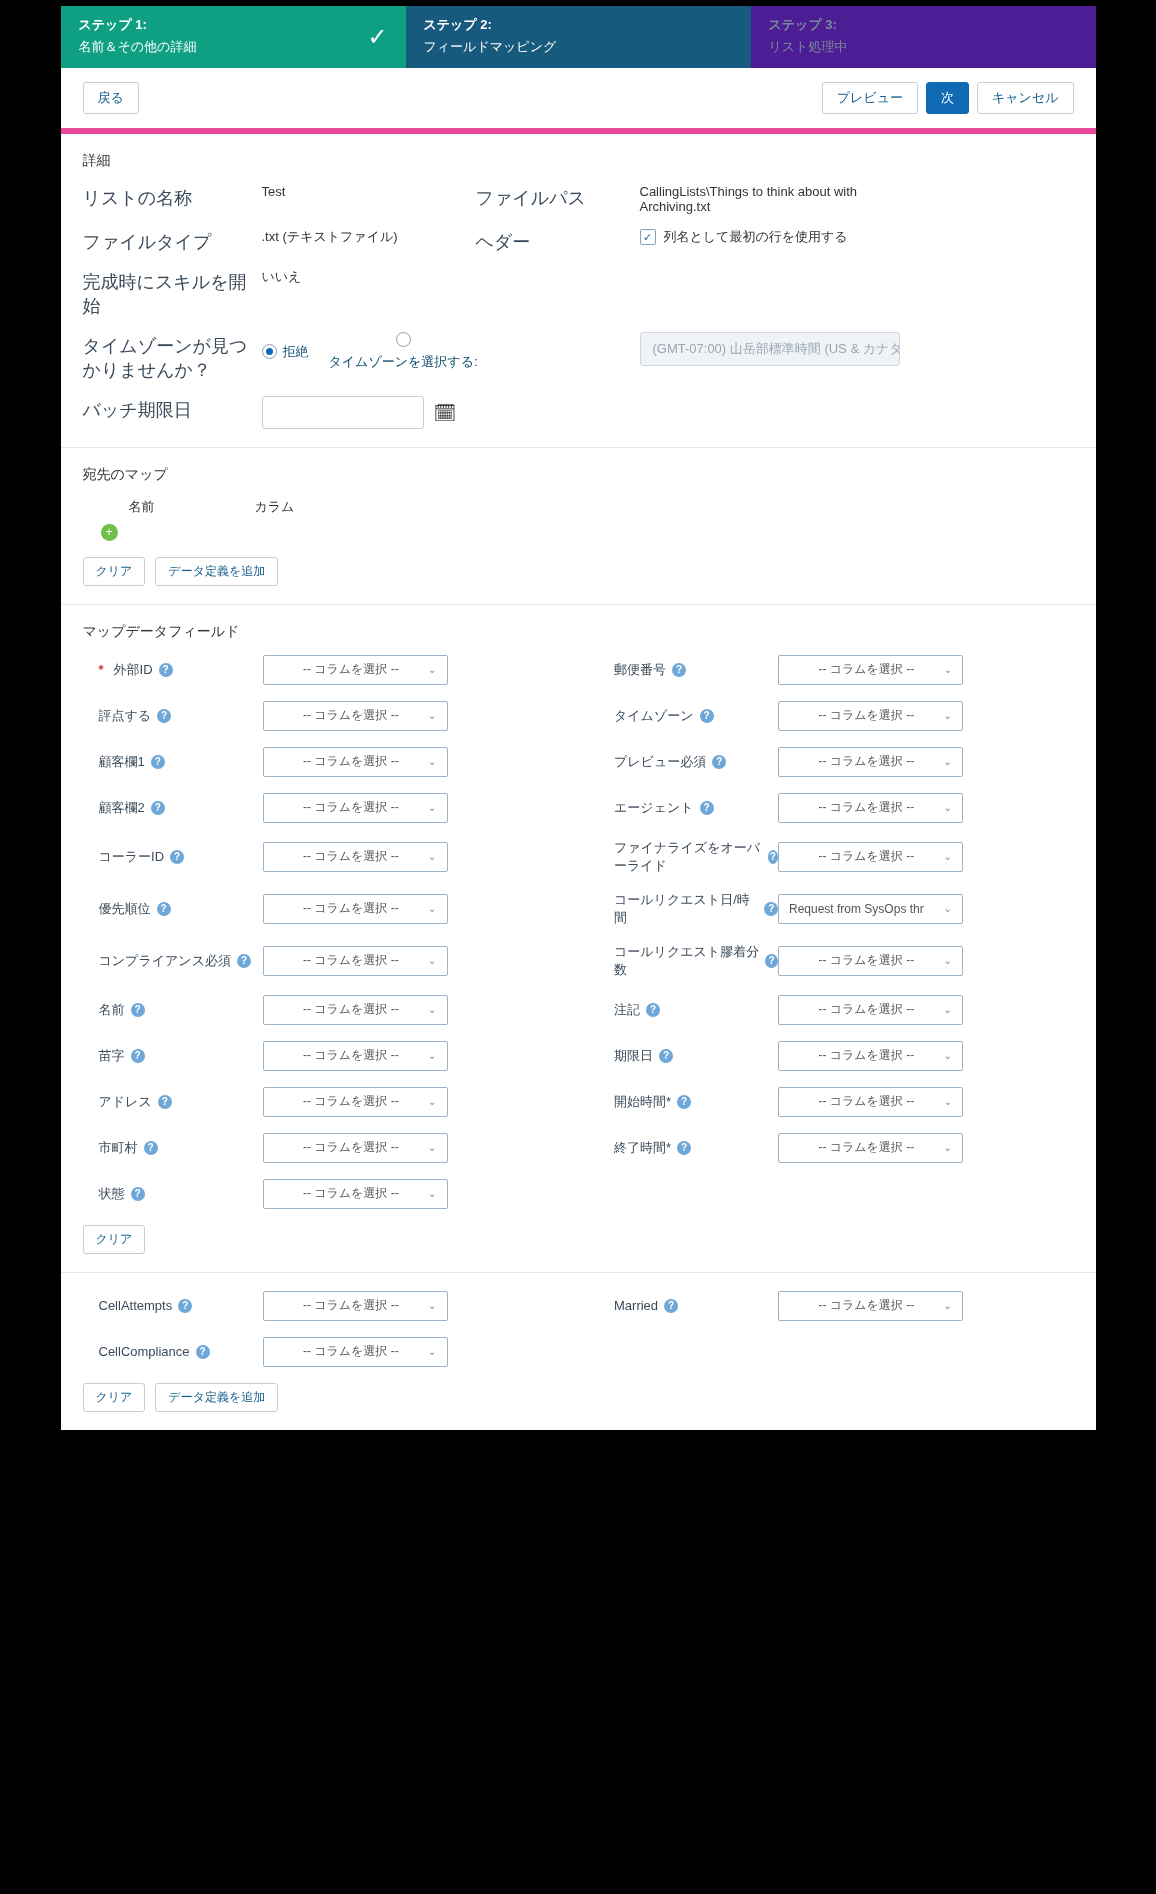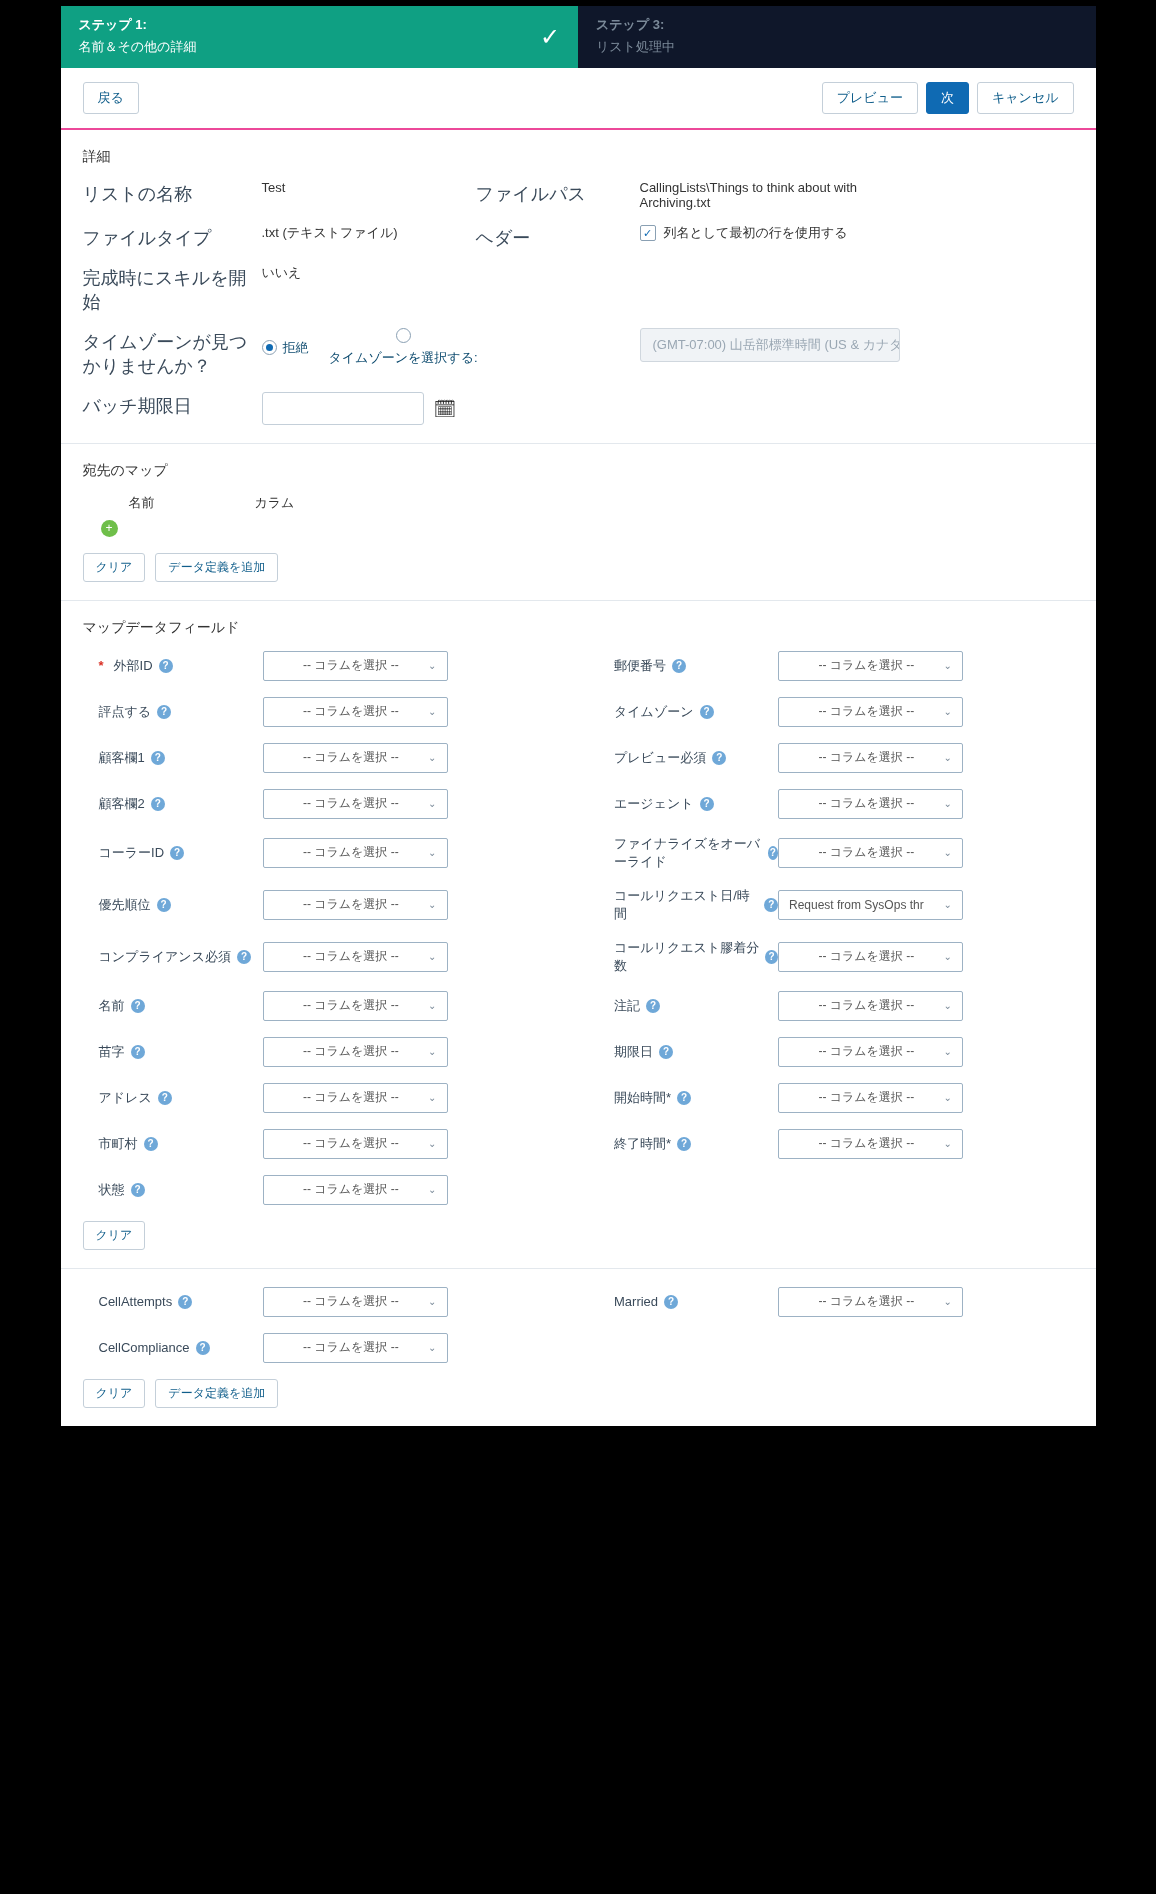--- a/index.html
+++ b/index.html
@@ -2,25 +2,25 @@
 <html><head>
 <meta charset="utf-8">
 <style>
 *{box-sizing:border-box;margin:0;padding:0;}
 body{font-family:"Meiryo","Hiragino Sans",sans-serif;background:#000;padding:6px;}
 .outer{background:#fff;width:1035px;margin:0 auto;}
 .steps{display:flex;}
 .step{flex:1;padding:10px 18px 12px;color:#fff;}
 .step1{background:#0fa083;position:relative;}
 .step2{background:#185a7d;}
-.step3{background:#0f172a;color:#7b8a99;}
+.step3{background:#4c1d95;color:#7b8a99;}
 .step .t{font-weight:bold;font-size:13px;margin-bottom:4px;}
 .step .s{font-size:13px;}
 .check{position:absolute;right:18px;top:50%;transform:translateY(-50%);font-size:24px;color:#fff;}
-.topbar{display:flex;justify-content:space-between;padding:14px 22px;border-bottom:2px solid #ec4899;}
+.topbar{display:flex;justify-content:space-between;padding:14px 22px;border-bottom:6px solid #ec4899;}
 .btn{background:#fff;border:1px solid #c4cfd9;border-radius:3px;padding:6px 14px;font-size:13px;color:#105e8b;cursor:pointer;display:inline-block;}
 .btn.primary{background:#0f6ab3;border-color:#0f6ab3;color:#fff;}
 .btn.small{padding:5px 12px;font-size:12px;}
 .btns-r{display:flex;gap:8px;}
 .sec{padding:18px 22px;border-bottom:1px solid #e3e8ed;}
 .sec-t{font-size:14px;color:#333;margin-bottom:14px;}
 .detgrid{display:grid;grid-template-columns:165px 200px 150px 290px;row-gap:14px;column-gap:14px;align-items:start;}
 .lbl{font-size:18px;color:#3a4a5a;padding-top:2px;}
 .val{font-size:13px;color:#333;}
 .chkrow{display:flex;align-items:flex-start;gap:8px;}
@@ -47,20 +47,24 @@
 </head>
 <body>
 
 <div class="outer">
   <div class="steps">
     <div class="step step1">
       <div class="t">ステップ 1:</div>
       <div class="s">名前＆その他の詳細</div>
       <span class="check">✓</span>
     </div>
+    <div class="step step2">
+      <div class="t">ステップ 2:</div>
+      <div class="s">フィールドマッピング</div>
+    </div>
     <div class="step step3">
       <div class="t">ステップ 3:</div>
       <div class="s">リスト処理中</div>
     </div>
   </div>
 
   <div class="topbar">
     <div><span class="btn">戻る</span></div>
     <div class="btns-r">
       <span class="btn">プレビュー</span>

